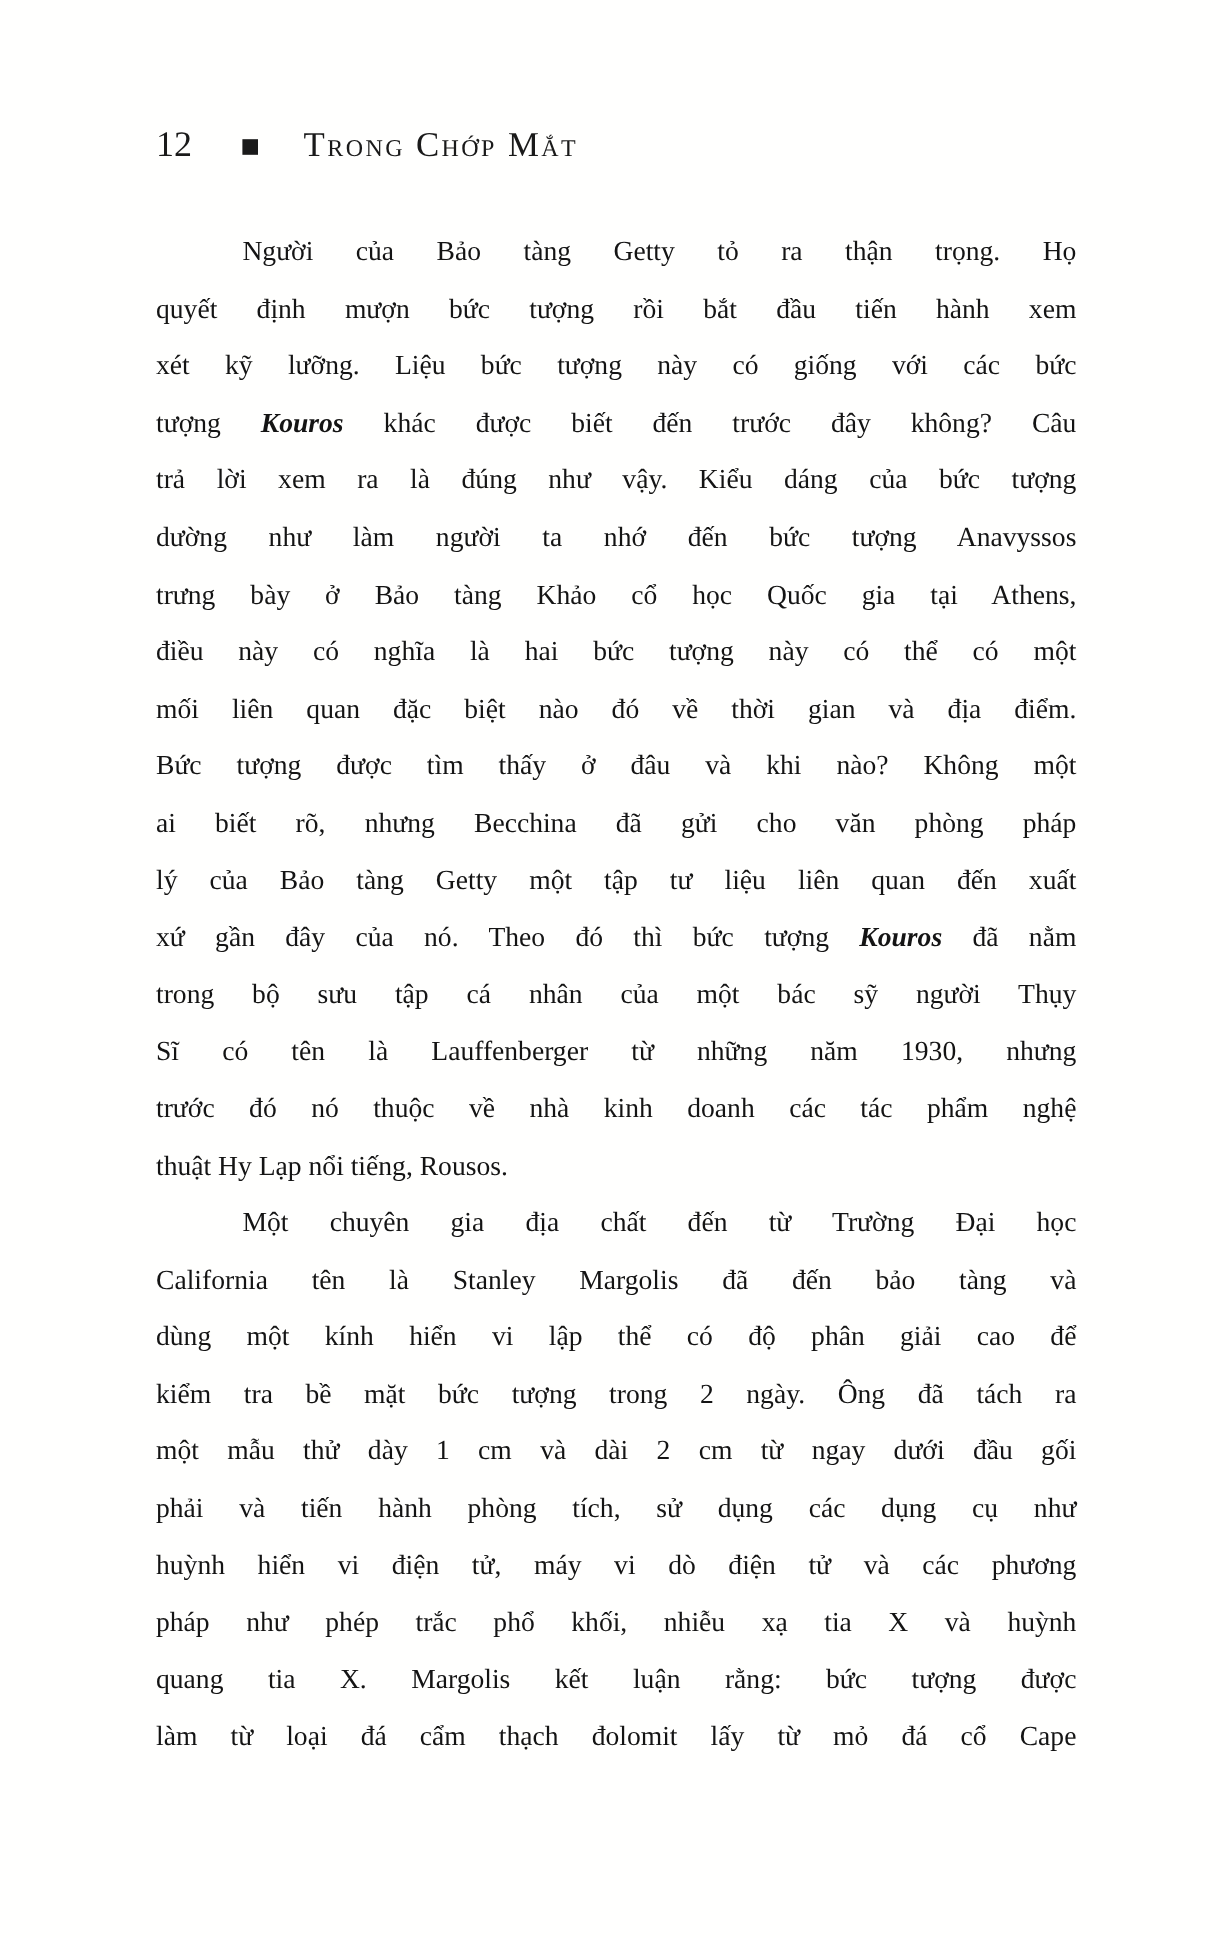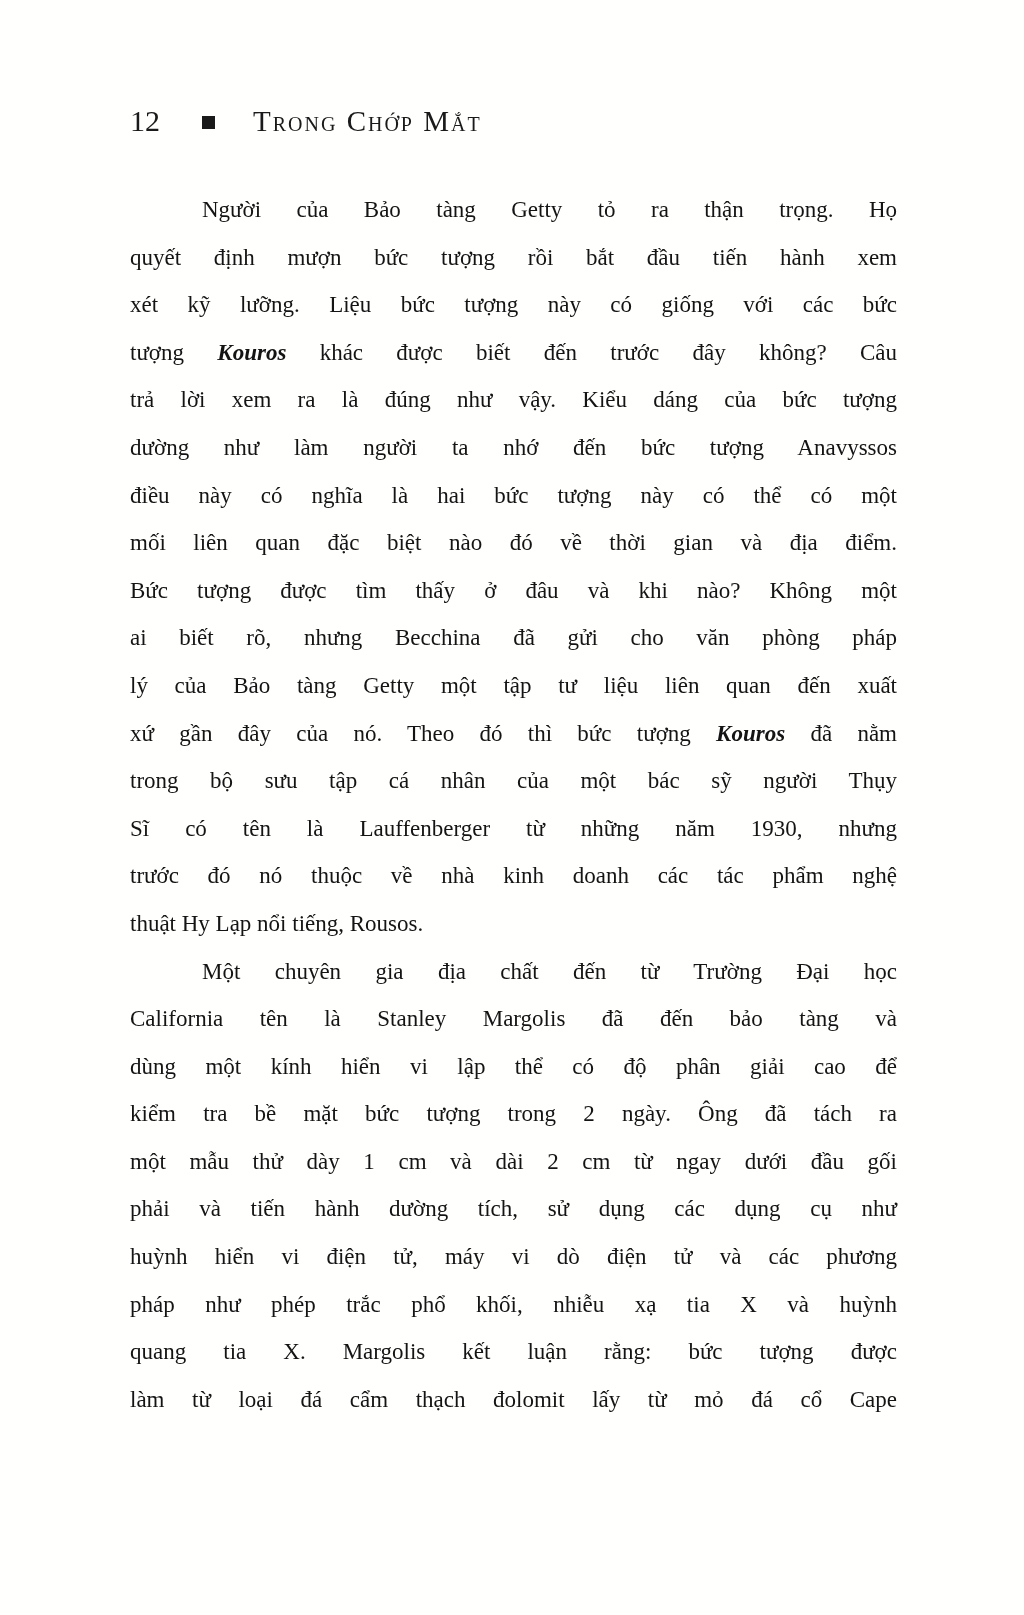--- a/index.html
+++ b/index.html
@@ -77,37 +77,38 @@
     <span class="chapter-title">Trong Chớp Mắt</span>
   </header>
   <main class="body-text">
       <div class="paragraph">
         <div class="line indent"><span>Người của Bảo tàng Getty tỏ ra thận trọng. Họ</span></div>
         <div class="line"><span>quyết định mượn bức tượng rồi bắt đầu tiến hành xem</span></div>
         <div class="line"><span>xét kỹ lưỡng. Liệu bức tượng này có giống với các bức</span></div>
         <div class="line"><span>tượng </span><span class="italic">Kouros</span><span> khác được biết đến trước đây không? Câu</span></div>
         <div class="line"><span>trả lời xem ra là đúng như vậy. Kiểu dáng của bức tượng</span></div>
         <div class="line"><span>dường như làm người ta nhớ đến bức tượng Anavyssos</span></div>
+        <div class="line"><span>trưng bày ở Bảo tàng Khảo cổ học Quốc gia tại Athens,</span></div>
         <div class="line"><span>điều này có nghĩa là hai bức tượng này có thể có một</span></div>
         <div class="line"><span>mối liên quan đặc biệt nào đó về thời gian và địa điểm.</span></div>
         <div class="line"><span>Bức tượng được tìm thấy ở đâu và khi nào? Không một</span></div>
         <div class="line"><span>ai biết rõ, nhưng Becchina đã gửi cho văn phòng pháp</span></div>
         <div class="line"><span>lý của Bảo tàng Getty một tập tư liệu liên quan đến xuất</span></div>
         <div class="line"><span>xứ gần đây của nó. Theo đó thì bức tượng </span><span class="italic">Kouros</span><span> đã nằm</span></div>
         <div class="line"><span>trong bộ sưu tập cá nhân của một bác sỹ người Thụy</span></div>
         <div class="line"><span>Sĩ có tên là Lauffenberger từ những năm 1930, nhưng</span></div>
         <div class="line"><span>trước đó nó thuộc về nhà kinh doanh các tác phẩm nghệ</span></div>
         <div class="line lastline"><span>thuật Hy Lạp nổi tiếng, Rousos.</span></div>
       </div>
       <div class="paragraph">
         <div class="line indent"><span>Một chuyên gia địa chất đến từ Trường Đại học</span></div>
         <div class="line"><span>California tên là Stanley Margolis đã đến bảo tàng và</span></div>
         <div class="line"><span>dùng một kính hiển vi lập thể có độ phân giải cao để</span></div>
         <div class="line"><span>kiểm tra bề mặt bức tượng trong 2 ngày. Ông đã tách ra</span></div>
         <div class="line"><span>một mẫu thử dày 1 cm và dài 2 cm từ ngay dưới đầu gối</span></div>
-        <div class="line"><span>phải và tiến hành dường tích, sử dụng các dụng cụ như</span></div>
+        <div class="line"><span>phải và tiến hành phòng tích, sử dụng các dụng cụ như</span></div>
         <div class="line"><span>huỳnh hiển vi điện tử, máy vi dò điện tử và các phương</span></div>
         <div class="line"><span>pháp như phép trắc phổ khối, nhiễu xạ tia X và huỳnh</span></div>
         <div class="line"><span>quang tia X. Margolis kết luận rằng: bức tượng được</span></div>
         <div class="line"><span>làm từ loại đá cẩm thạch đolomit lấy từ mỏ đá cổ Cape</span></div>
       </div>
     </main>
 </div>
 
 </body></html>

